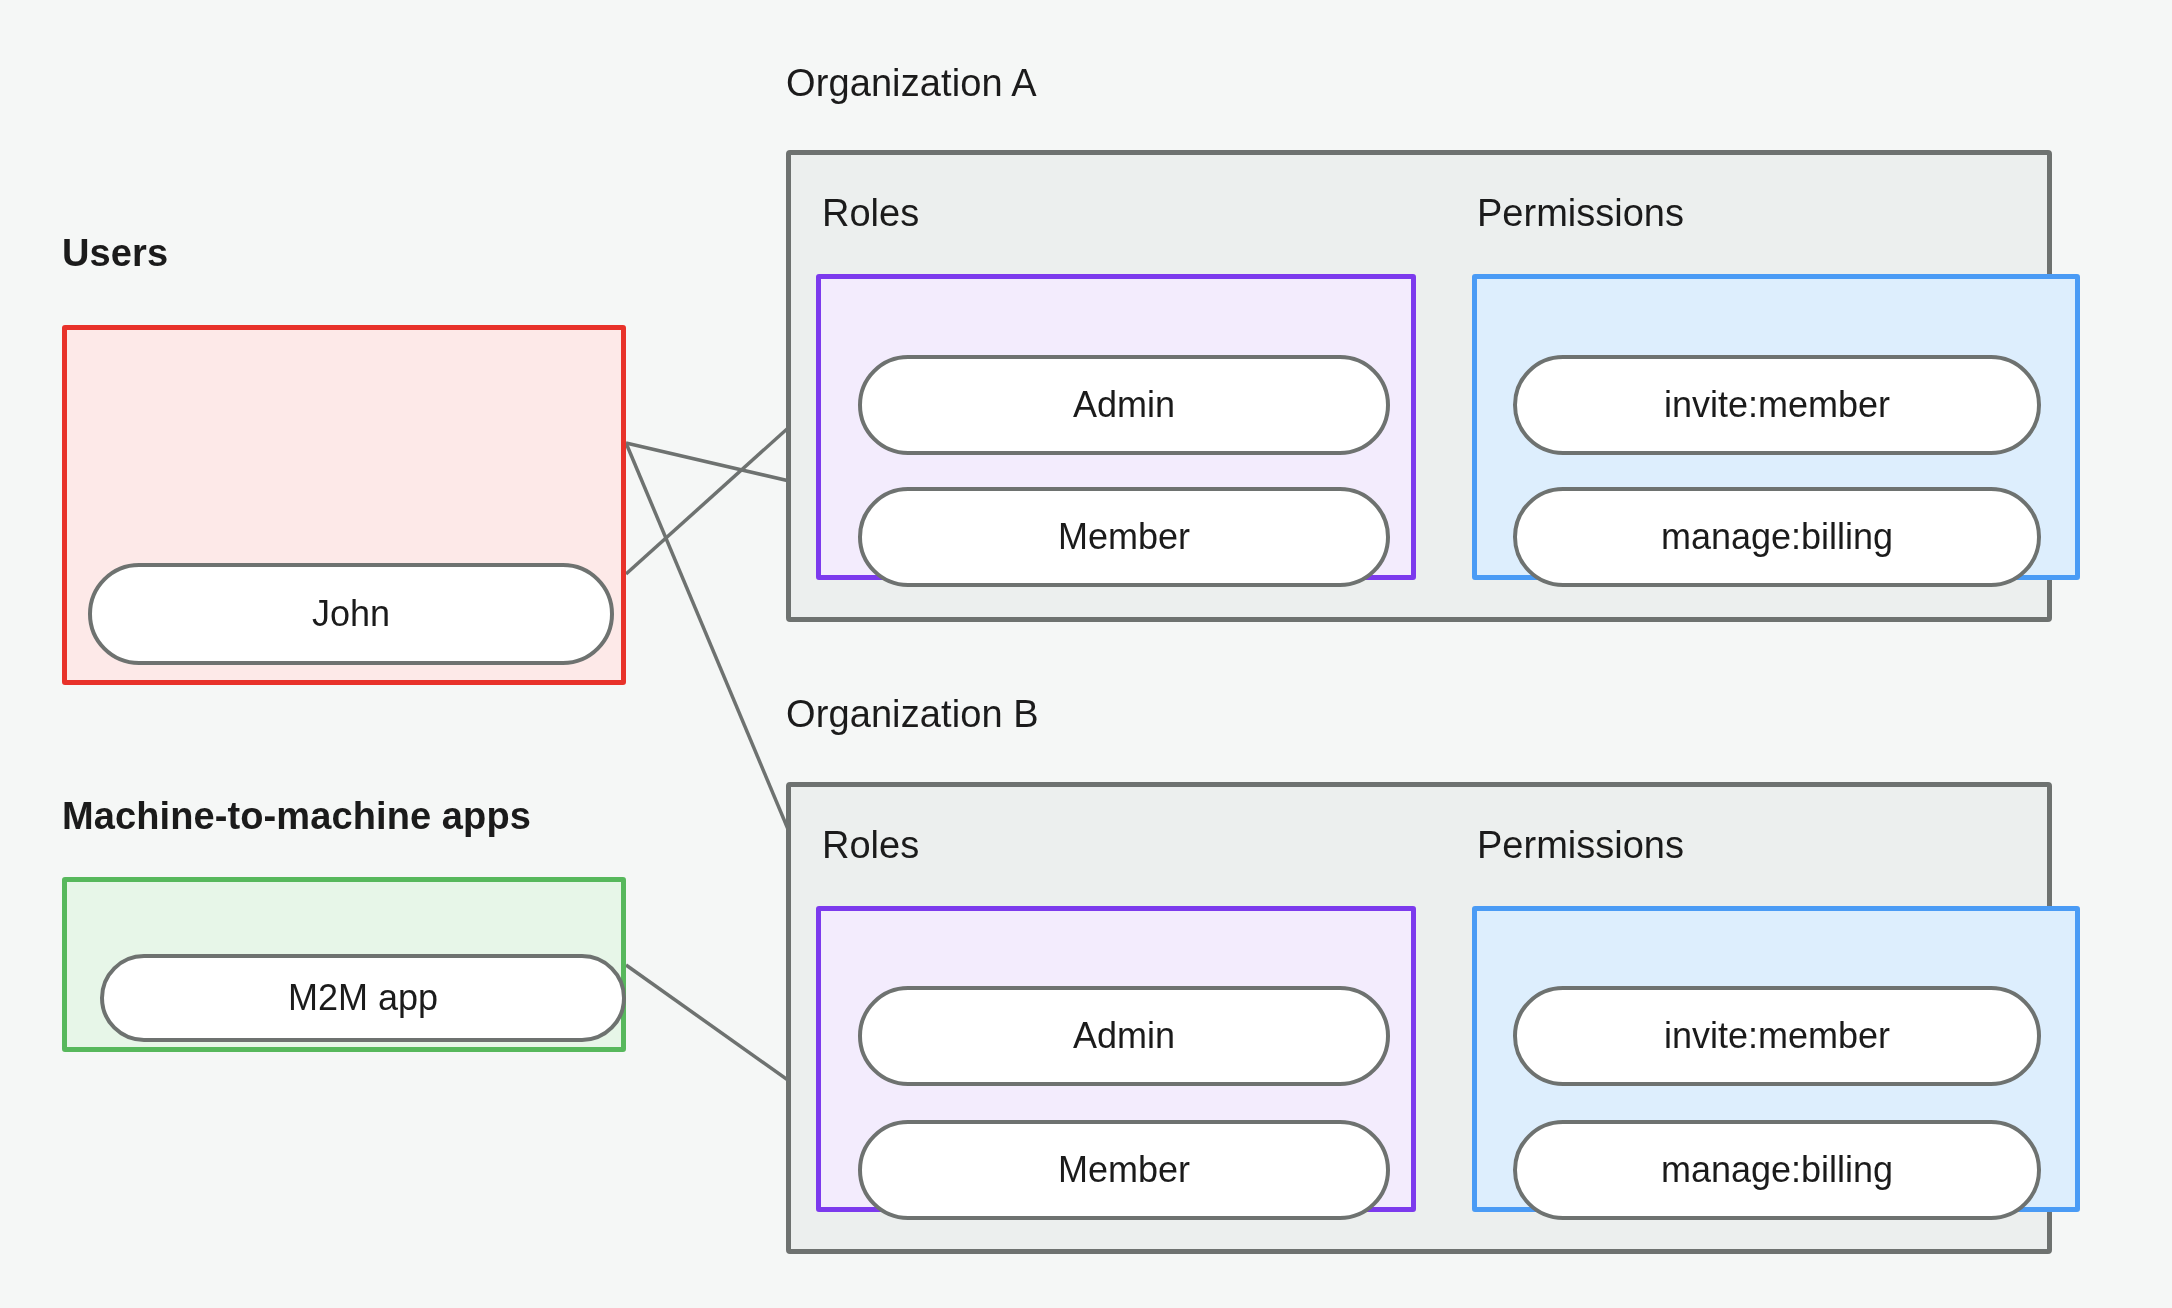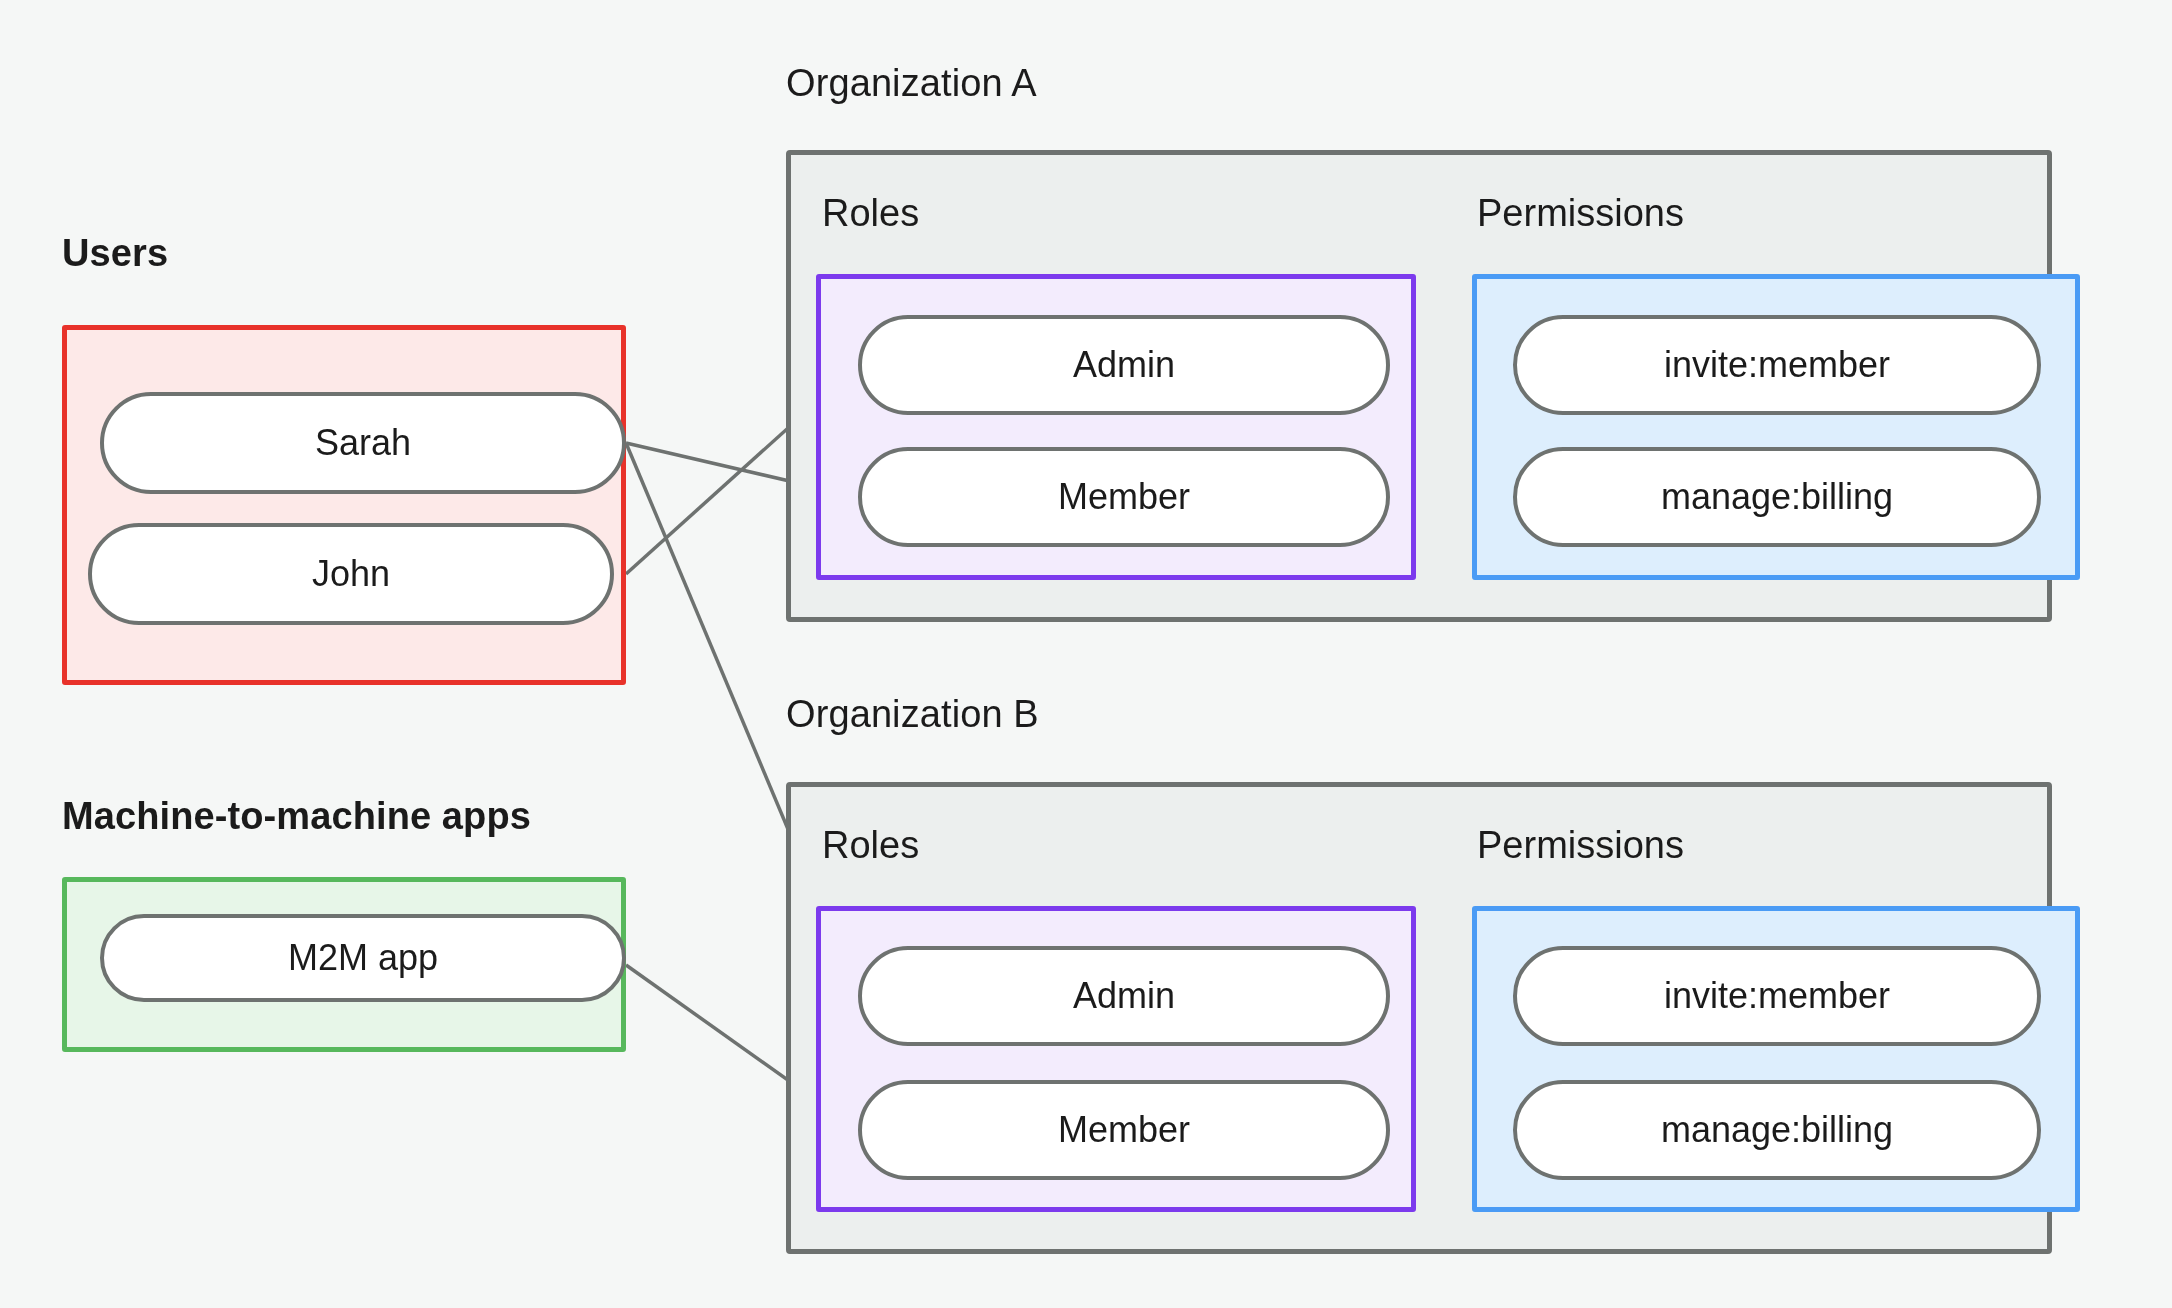--- a/index.html
+++ b/index.html
@@ -74,20 +74,21 @@
     box-sizing: border-box;
     background: #ffffff;
     border: 4px solid #6e7270;
     border-radius: 999px;
     display: flex;
     align-items: center;
     justify-content: center;
     font-size: 36px;
     color: #1b1b1b;
     white-space: nowrap;
+    margin-top: 40px;
   }
 
   
   #edges {
     position: absolute;
     left: 0;
     top: 0;
     width: 2172px;
     height: 1308px;
     pointer-events: none;
@@ -145,23 +146,20 @@
     <circle class="edge-dot" cx="1513" cy="365" r="11"></circle>
     <circle class="edge-dot" cx="1513" cy="497" r="11"></circle>
     <circle class="edge-dot" cx="1513" cy="996" r="11"></circle>
     <circle class="edge-dot" cx="1513" cy="1130" r="11"></circle>
   </svg>
 
   <div class="caption" style="left:62px; top:232px;">Users</div>
 
   <div class="groupbox users" style="left:62px; top:325px; width:564px; height:360px;"></div>
 
-  <div class="pill" style="left:100px; top:392px; width:526px; height:102px;">
-    <span>Sarah</span>
-  </div>
 
   <div class="pill" style="left:88px; top:523px; width:526px; height:102px;">
     <span>John</span>
   </div>
 
   <div class="caption" style="left:62px; top:795px;">Machine-to-machine apps</div>
 
   <div class="groupbox m2m" style="left:62px; top:877px; width:564px; height:175px;"></div>
 
   <div class="pill" style="left:100px; top:914px; width:526px; height:88px;">

